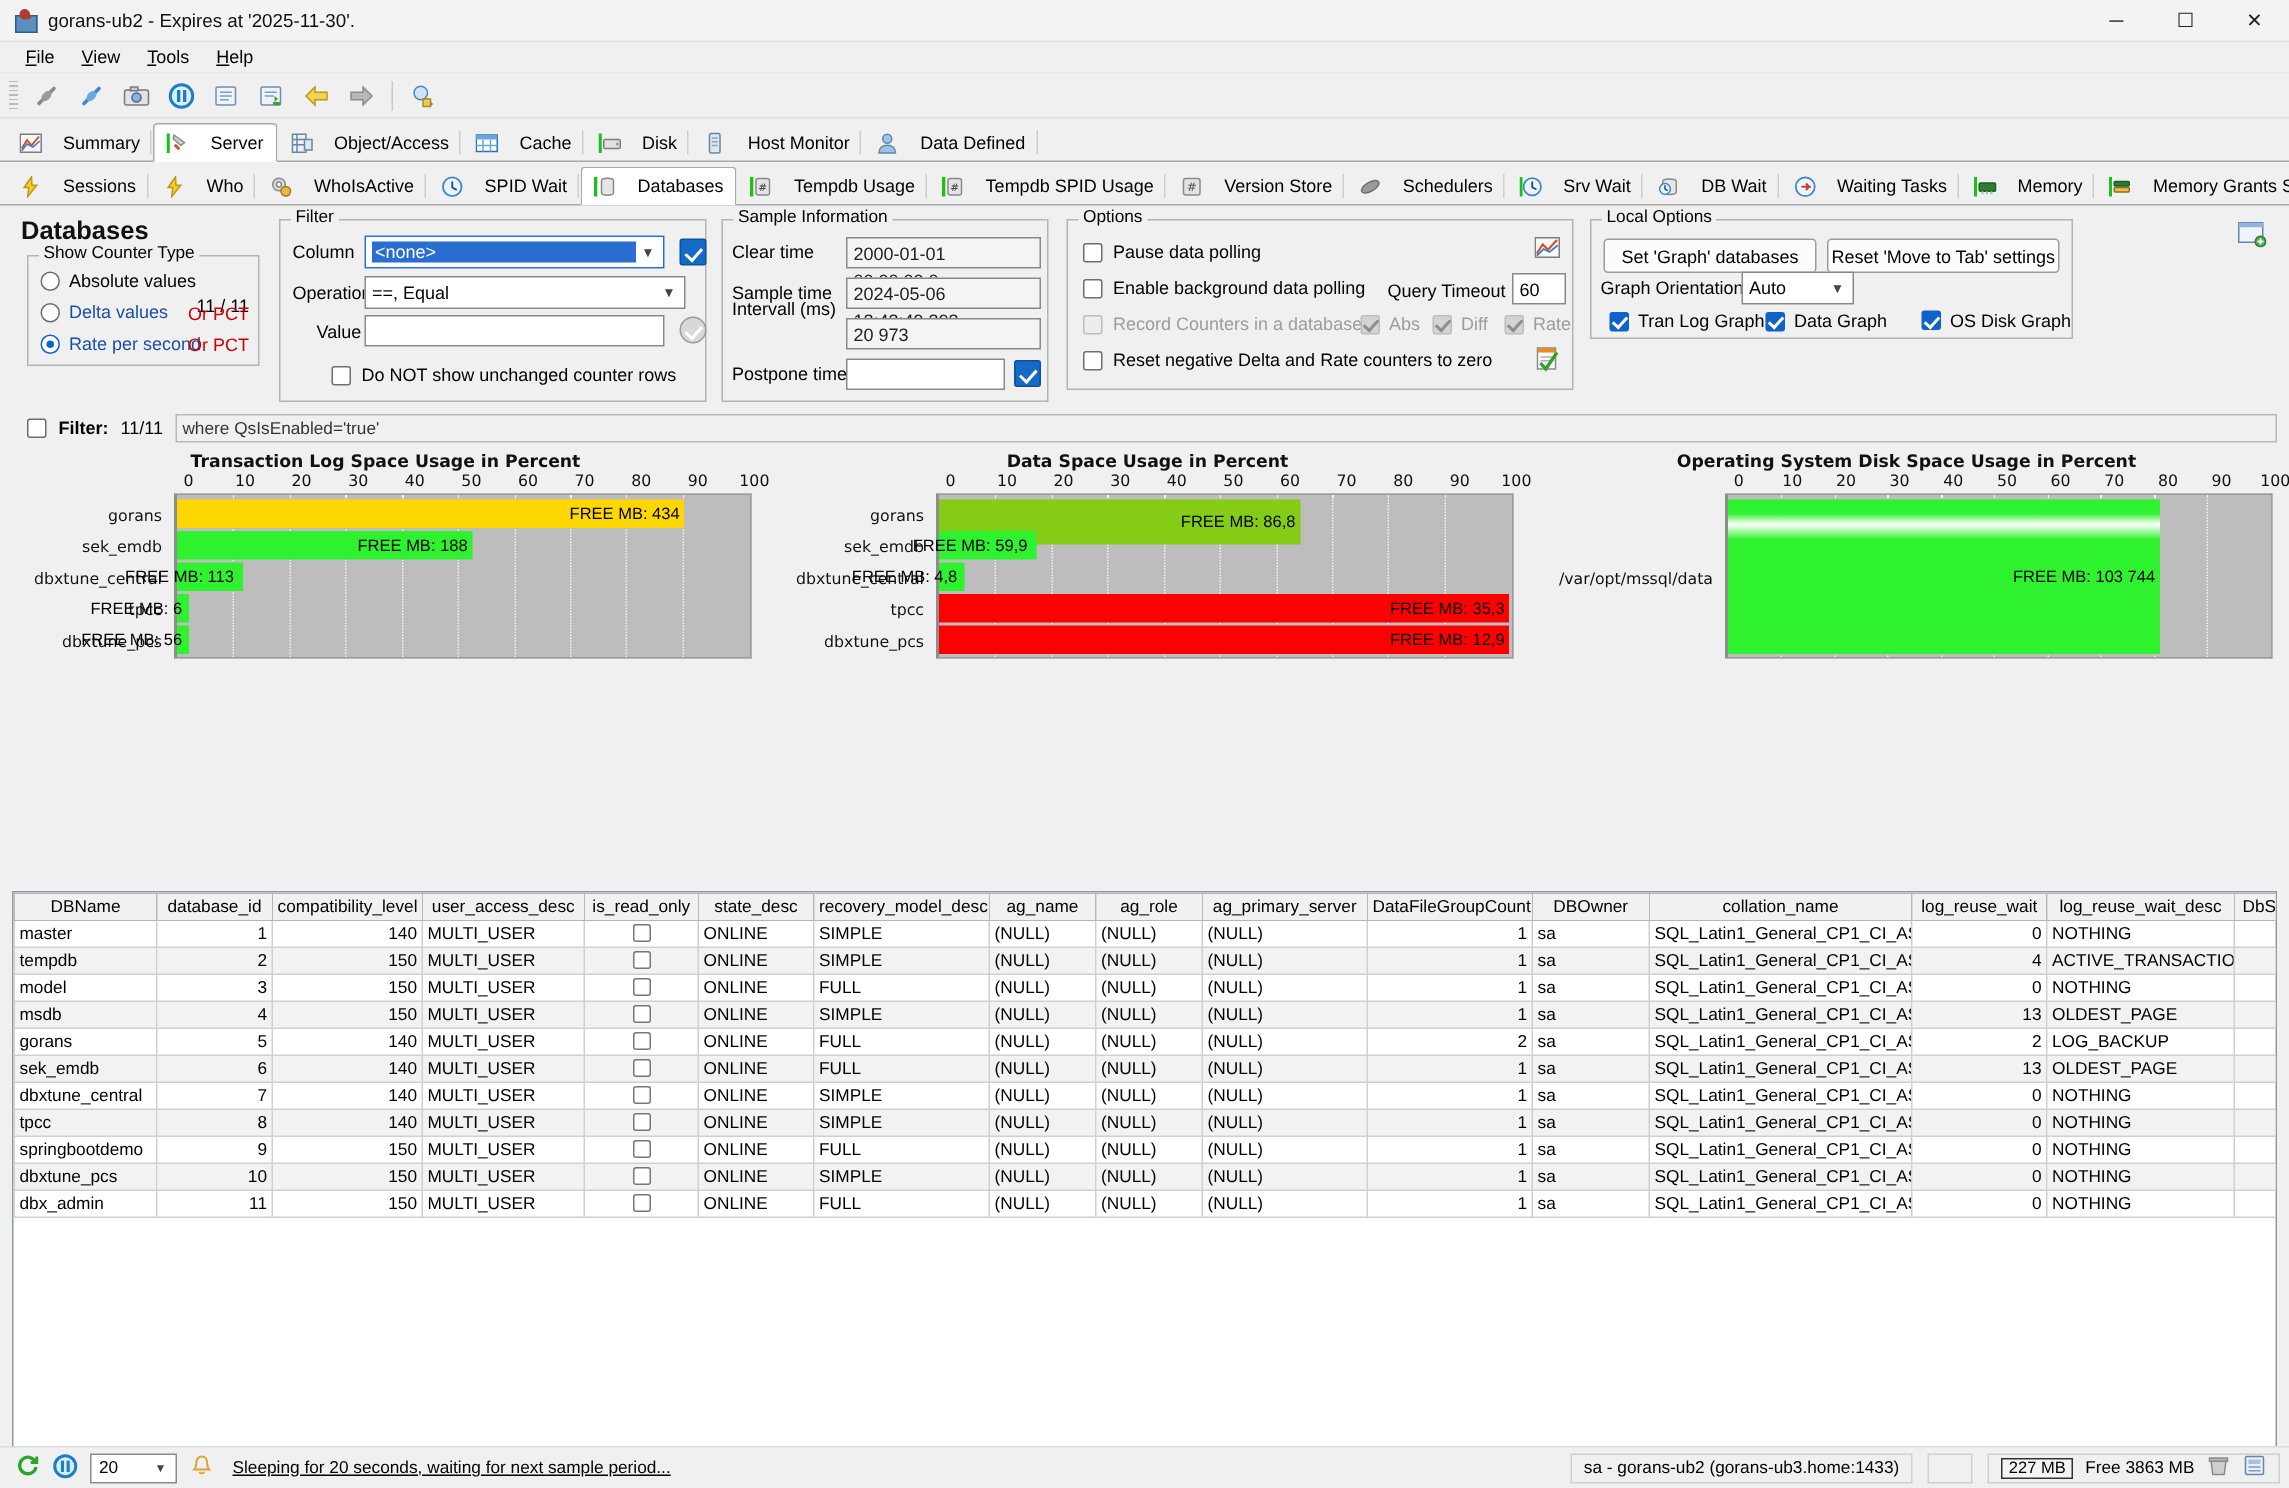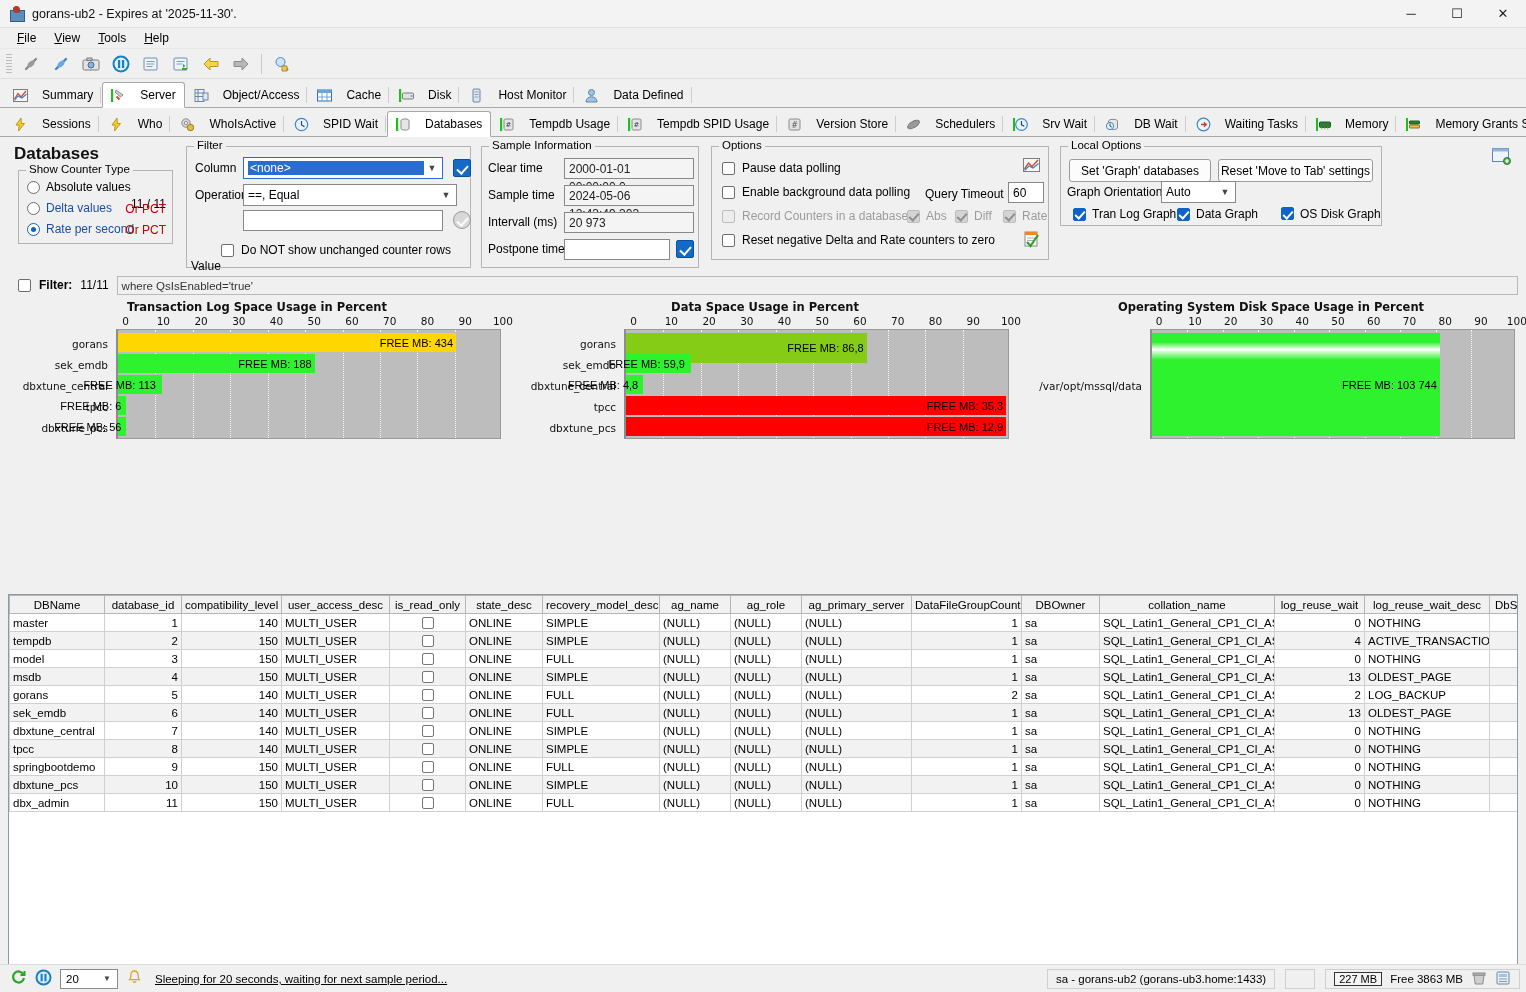--- a/index.html
+++ b/index.html
@@ -563,39 +563,39 @@
       <span class="carr">▼</span>
     </div>
     <div class="btn-blue" style="position:absolute; left:266px; top:12px;"></div>
 
     <div class="lbl" style="position:absolute; left:8px; top:41px;">Operation</div>
     <div class="combo" style="position:absolute; left:56px; top:37px; width:214px;align-items:center;">
       <span class="cv">==, Equal</span>
       <span class="carr">▼</span>
     </div>
 
-    <div class="lbl" style="position:absolute; left:4px; top:67px;margin-top:45px;">Value</div>
+    <div class="lbl" style="position:absolute; left:24px; top:67px;">Value</div>
     <input class="tfield" style="position: absolute; left: 56px; top: 63px; width: 200px;" value="">
     <div class="btn-grey" style="position:absolute; left:266px; top:64px;"></div>
 
     <div style="position:absolute; left:34px; top:96px; display:flex; align-items:center; gap:7px;">
       <span class="cbx"></span>
       <span class="lbl">Do NOT show unchanged counter rows</span>
     </div>
   </div>
 
   <div class="gbox" style="left:481px; top:8px; width:218px; height:122px;">
     <div class="legend">Sample Information</div>
     <div class="lbl" style="position:absolute; left:6px; top:14px;">Clear time</div>
     <div class="tfield ro" style="position:absolute; left:82px; top:11px; width:130px;">2000-01-01 00:00:00.0</div>
 
     <div class="lbl" style="position:absolute; left:6px; top:41px;">Sample time</div>
     <div class="tfield ro" style="position:absolute; left:82px; top:38px; width:130px;">2024-05-06 12:43:49.303</div>
 
-    <div class="lbl" style="position:absolute; left:6px; top:68px;">Intervall (ms)</div>
+    <div class="lbl" style="position:absolute; left:6px; top:52px;">Intervall (ms)</div>
     <div class="tfield ro" style="position:absolute; left:82px; top:65px; width:130px;">20 973</div>
 
     <div class="lbl" style="position:absolute; left:6px; top:95px;">Postpone time</div>
     <input class="tfield" style="position: absolute; left: 82px; top: 92px; width: 106px;" value="">
     <div class="btn-blue" style="position:absolute; left:194px; top:93px;"></div>
   </div>
 
   <div class="gbox" style="left:711px; top:8px; width:338px; height:114px;">
     <div class="legend">Options</div>
 

